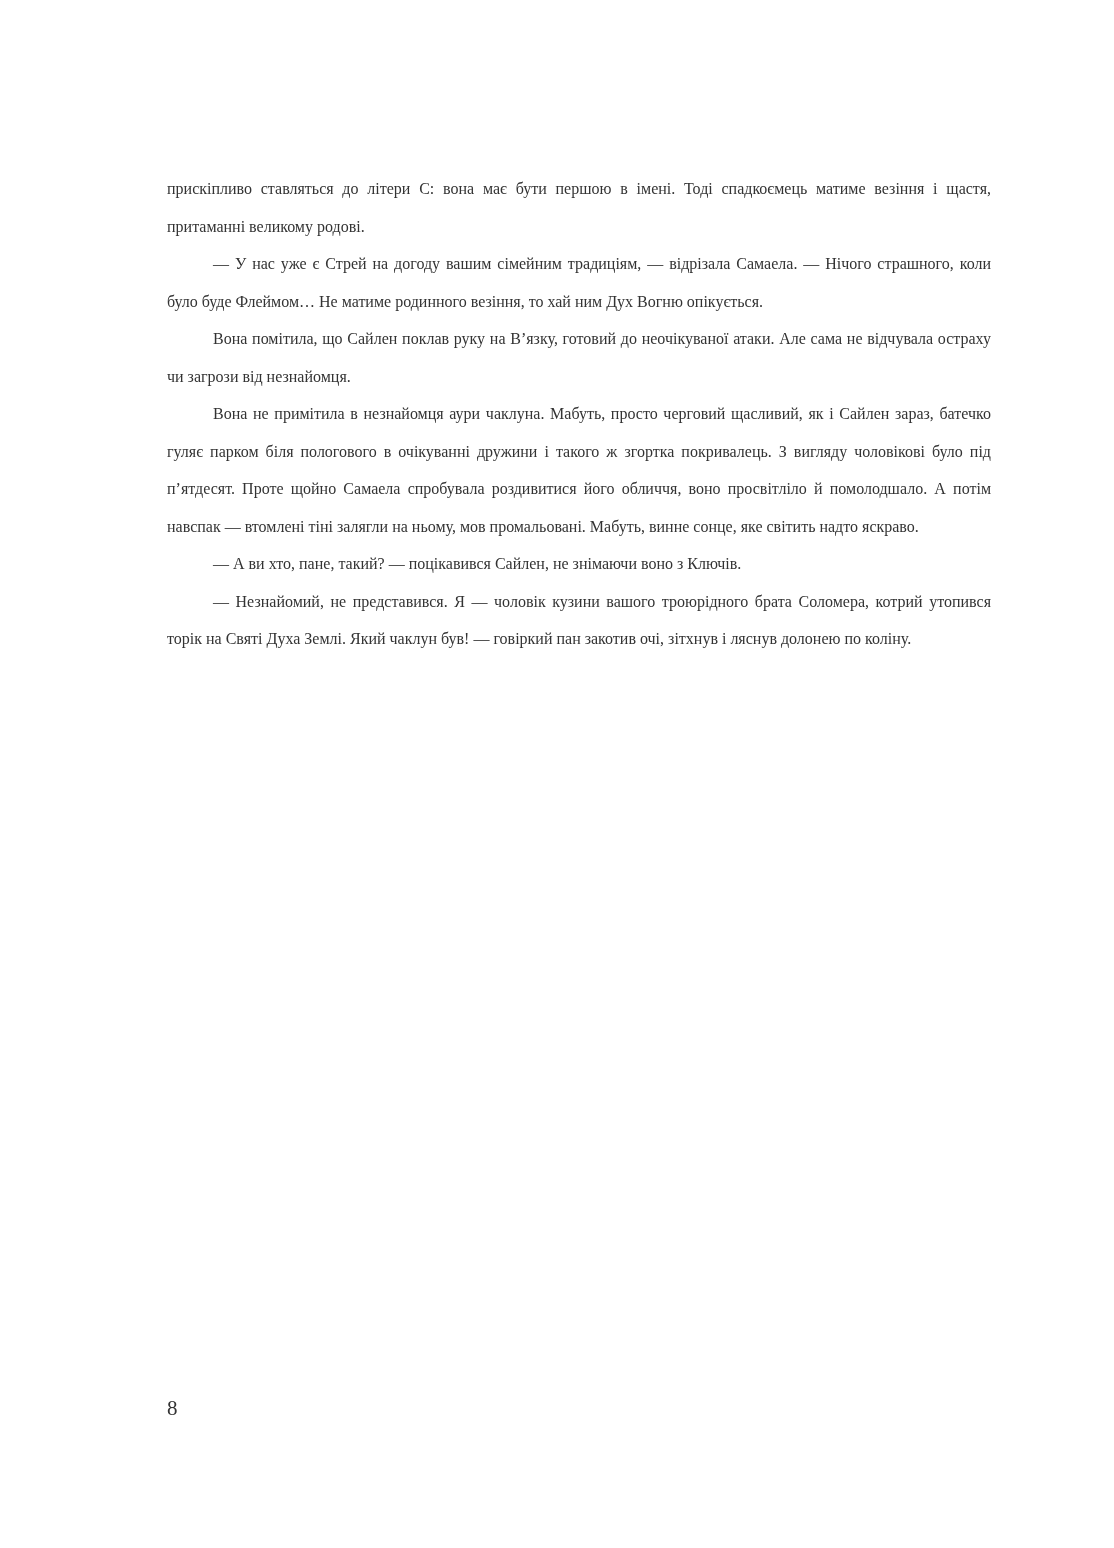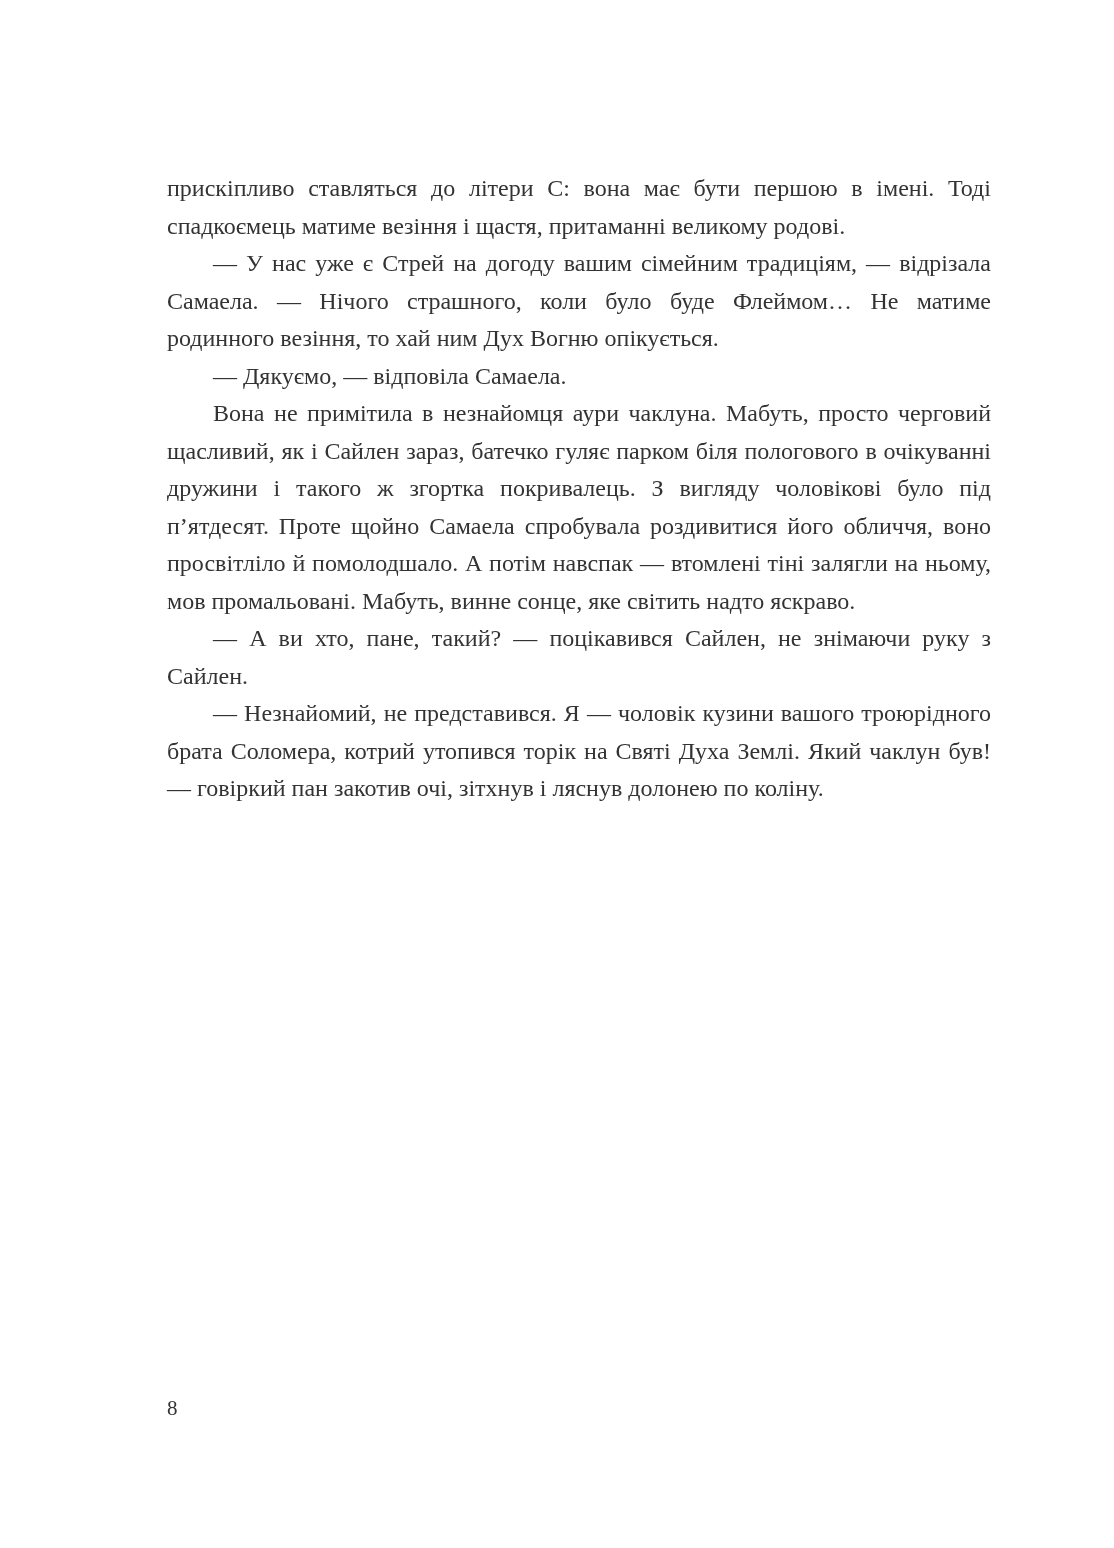--- a/index.html
+++ b/index.html
@@ -17,21 +17,21 @@
     width: 1114px;
     height: 1548px;
     background: #ffffff;
     overflow: hidden;
   }
   .text-block {
     position: absolute;
     left: 167px;
     top: 170px;
     width: 824px;
-    font-size: 24px;
+    font-size: 16px;
     line-height: 37.5px;
     color: #333333;
     text-align: justify;
   }
   .text-block p {
     margin: 0;
     padding: 0;
   }
   .text-block p.indent {
     text-indent: 46px;
@@ -44,19 +44,19 @@
     color: #333333;
   }
 </style>
 </head>
 <body>
 
 <div class="book-page">
   <main class="text-block" id="paragraph-container">
       <p class="">прискіпливо ставляться до літери С: вона має бути першою в імені. Тоді спадкоємець матиме везіння і щастя, притаманні великому родові.</p>
       <p class="indent">— У нас уже є Стрей на догоду вашим сімейним традиціям, — відрізала Самаела. — Нічого страшного, коли було буде Флеймом… Не матиме родинного везіння, то хай ним Дух Вогню опікується.</p>
-      <p class="indent">— Дякуємо, — відповіла Самаела.</p>
+      <p class="indent">Вона помітила, що Сайлен поклав руку на В’язку, готовий до неочікуваної атаки. Але сама не відчувала остраху чи загрози від незнайомця.</p>
       <p class="indent">Вона не примітила в незнайомця аури чаклуна. Мабуть, просто черговий щасливий, як і Сайлен зараз, батечко гуляє парком біля пологового в очікуванні дружини і такого ж згортка покривалець. З вигляду чоловікові було під п’ятдесят. Проте щойно Самаела спробувала роздивитися його обличчя, воно просвітліло й помолодшало. А потім навспак — втомлені тіні залягли на ньому, мов промальовані. Мабуть, винне сонце, яке світить надто яскраво.</p>
-      <p class="indent">— А ви хто, пане, такий? — поцікавився Сайлен, не знімаючи руку з Сайлен.</p>
+      <p class="indent">— А ви хто, пане, такий? — поцікавився Сайлен, не знімаючи воно з Ключів.</p>
       <p class="indent">— Незнайомий, не представився. Я — чоловік кузини вашого троюрідного брата Соломера, котрий утопився торік на Святі Духа Землі. Який чаклун був! — говіркий пан закотив очі, зітхнув і ляснув долонею по коліну.</p>
     </main>
   <span class="page-number">8</span>
 </div>
 
 </body></html>

